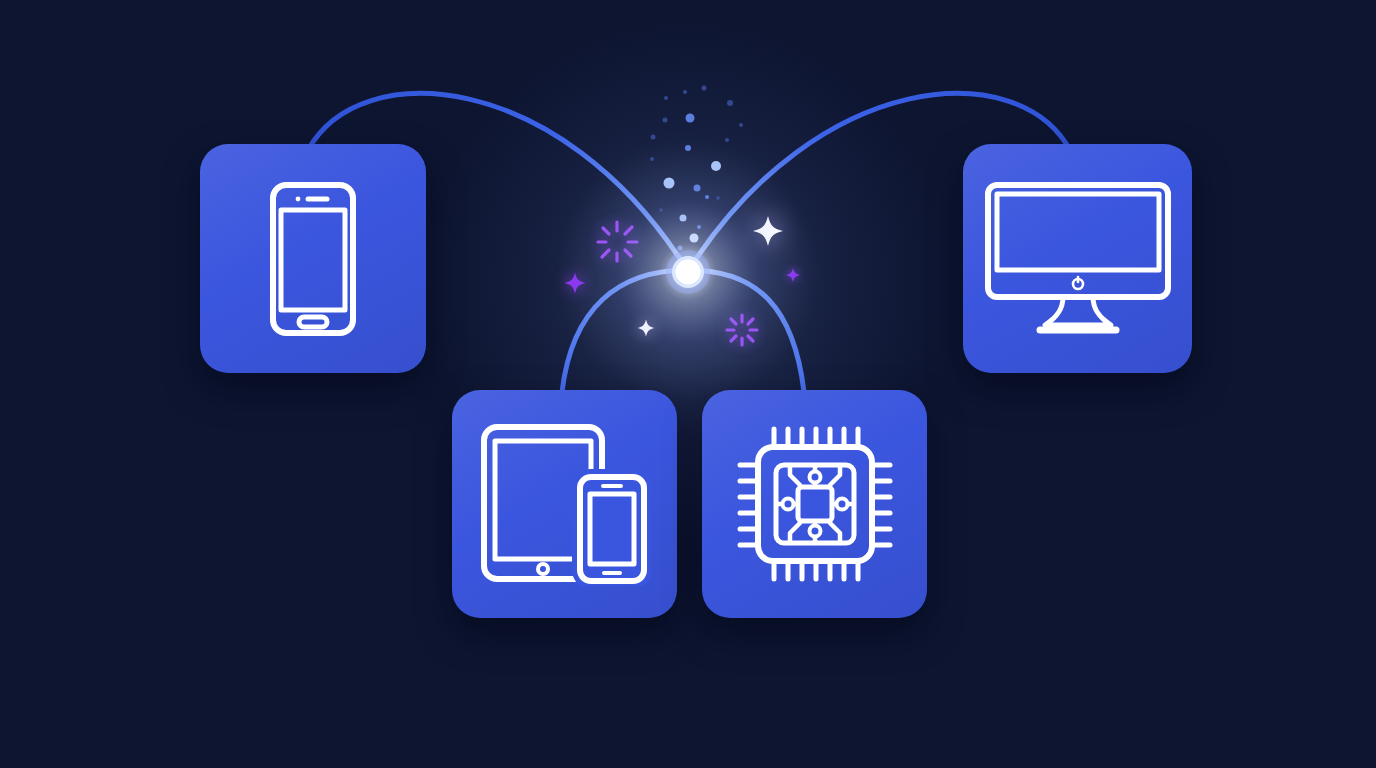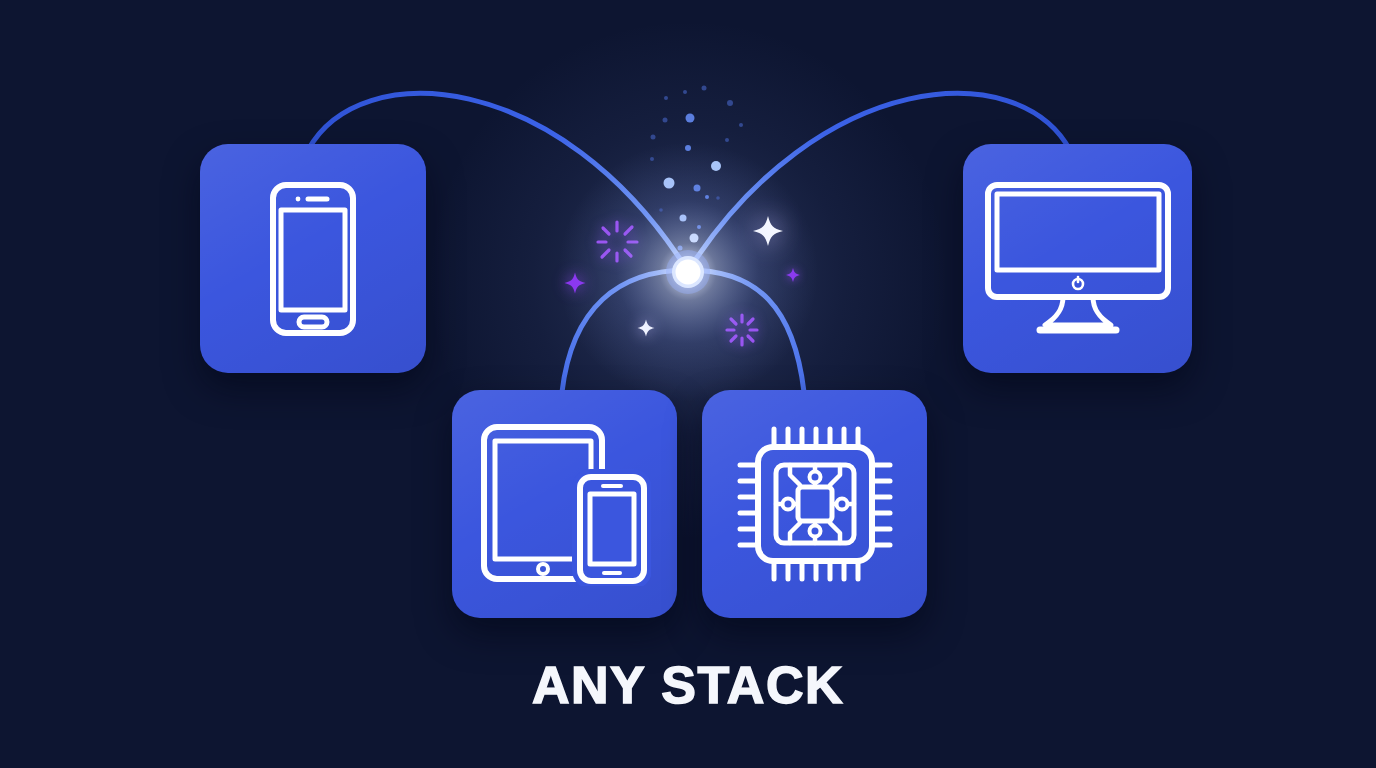--- a/index.html
+++ b/index.html
@@ -254,15 +254,14 @@
         <polyline points="110,124 110,114 100,104"></polyline>
       </g>
       <circle class="ln fill-tile" cx="85" cy="58" r="5.5" stroke-width="4"></circle>
       <circle class="ln fill-tile" cx="85" cy="112" r="5.5" stroke-width="4"></circle>
       <circle class="ln fill-tile" cx="58" cy="85" r="5.5" stroke-width="4"></circle>
       <circle class="ln fill-tile" cx="112" cy="85" r="5.5" stroke-width="4"></circle>
       <rect class="ln fill-tile" x="68" y="68" width="34" height="34" rx="4" stroke-width="5"></rect>
     </svg>
   </div>
 
-  <div class="caption">ANY STACK</div>
 
 </div>
 
 </body></html>

